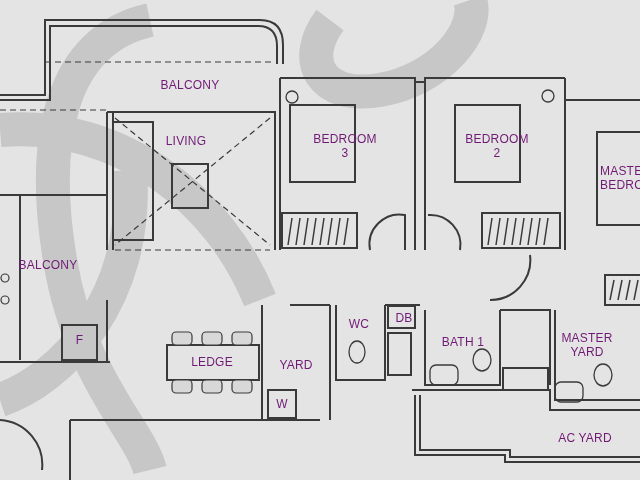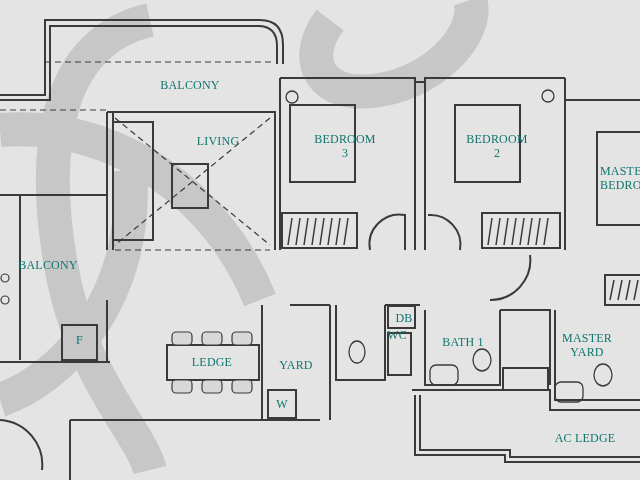--- a/index.html
+++ b/index.html
@@ -1,18 +1,18 @@
 <!DOCTYPE html>
 <html><head>
 <meta charset="utf-8">
 <style>
   html,body{margin:0;padding:0;}
   body{width:640px;height:480px;overflow:hidden;background:#e4e4e4;position:relative;font-family:"Liberation Sans",sans-serif;}
   svg{position:absolute;left:0;top:0;}
-  .lbl{position:absolute;font-size:12px;color:#0f766e;text-align:center;line-height:14px;white-space:pre;letter-spacing:0.2px;font-family:Liberation Serif, serif;}
+  .lbl{position:absolute;font-size:12px;color:#701a75;text-align:center;line-height:14px;white-space:pre;letter-spacing:0.2px;}
 </style>
 </head>
 <body>
 
 <svg width="640" height="480" viewBox="0 0 640 480">
 
   <g fill="none" stroke="#c2c2c2" stroke-width="34" opacity="0.85">
     <path d="M150 20 C 60 40, 40 140, 60 260 C 80 380, 140 430, 150 470"></path>
     <path d="M0 130 C 120 120, 220 200, 260 300"></path>
     <path d="M330 20 C 300 60, 320 100, 380 90 C 440 80, 480 30, 470 0"></path>
@@ -117,30 +117,30 @@
     <circle cx="548" cy="96" r="6"></circle>
   </g>
 
   <g fill="none" stroke="#3a3a3a" stroke-width="1.2">
     <circle cx="5" cy="278" r="4"></circle>
     <circle cx="5" cy="300" r="4"></circle>
   </g>
 </svg>
 
 <div class="lbl" style="left:150px;top:78px;width:80px;">BALCONY</div>
-<div class="lbl" style="left:188px;top:134px;width:60px;text-align:center;">LIVING</div>
+<div class="lbl" style="left:156px;top:134px;width:60px;text-align:center;">LIVING</div>
 <div class="lbl" style="left:300px;top:132px;width:90px;">BEDROOM
 3</div>
 <div class="lbl" style="left:452px;top:132px;width:90px;">BEDROOM
 2</div>
 <div class="lbl" style="left:600px;top:164px;width:80px;text-align:left;">MASTER
 BEDROOM</div>
 <div class="lbl" style="left:18px;top:258px;width:60px;">BALCONY</div>
 <div class="lbl" style="left:180px;top:355px;width:64px;">LEDGE</div>
 <div class="lbl" style="left:276px;top:358px;width:40px;">YARD</div>
-<div class="lbl" style="left:344px;top:328px;width:30px;margin-left:38px;">WC</div>
+<div class="lbl" style="left:344px;top:317px;width:30px;">WC</div>
 <div class="lbl" style="left:388px;top:311px;width:32px;">DB</div>
 <div class="lbl" style="left:438px;top:335px;width:50px;">BATH 1</div>
 <div class="lbl" style="left:555px;top:331px;width:64px;">MASTER
 YARD</div>
-<div class="lbl" style="left:545px;top:431px;width:80px;">AC LEDGE</div>
+<div class="lbl" style="left:545px;top:431px;width:80px;">AC YARD</div>
 <div class="lbl" style="left:62px;top:333px;width:35px;">F</div>
 <div class="lbl" style="left:268px;top:397px;width:28px;">W</div>
 
 </body></html>

